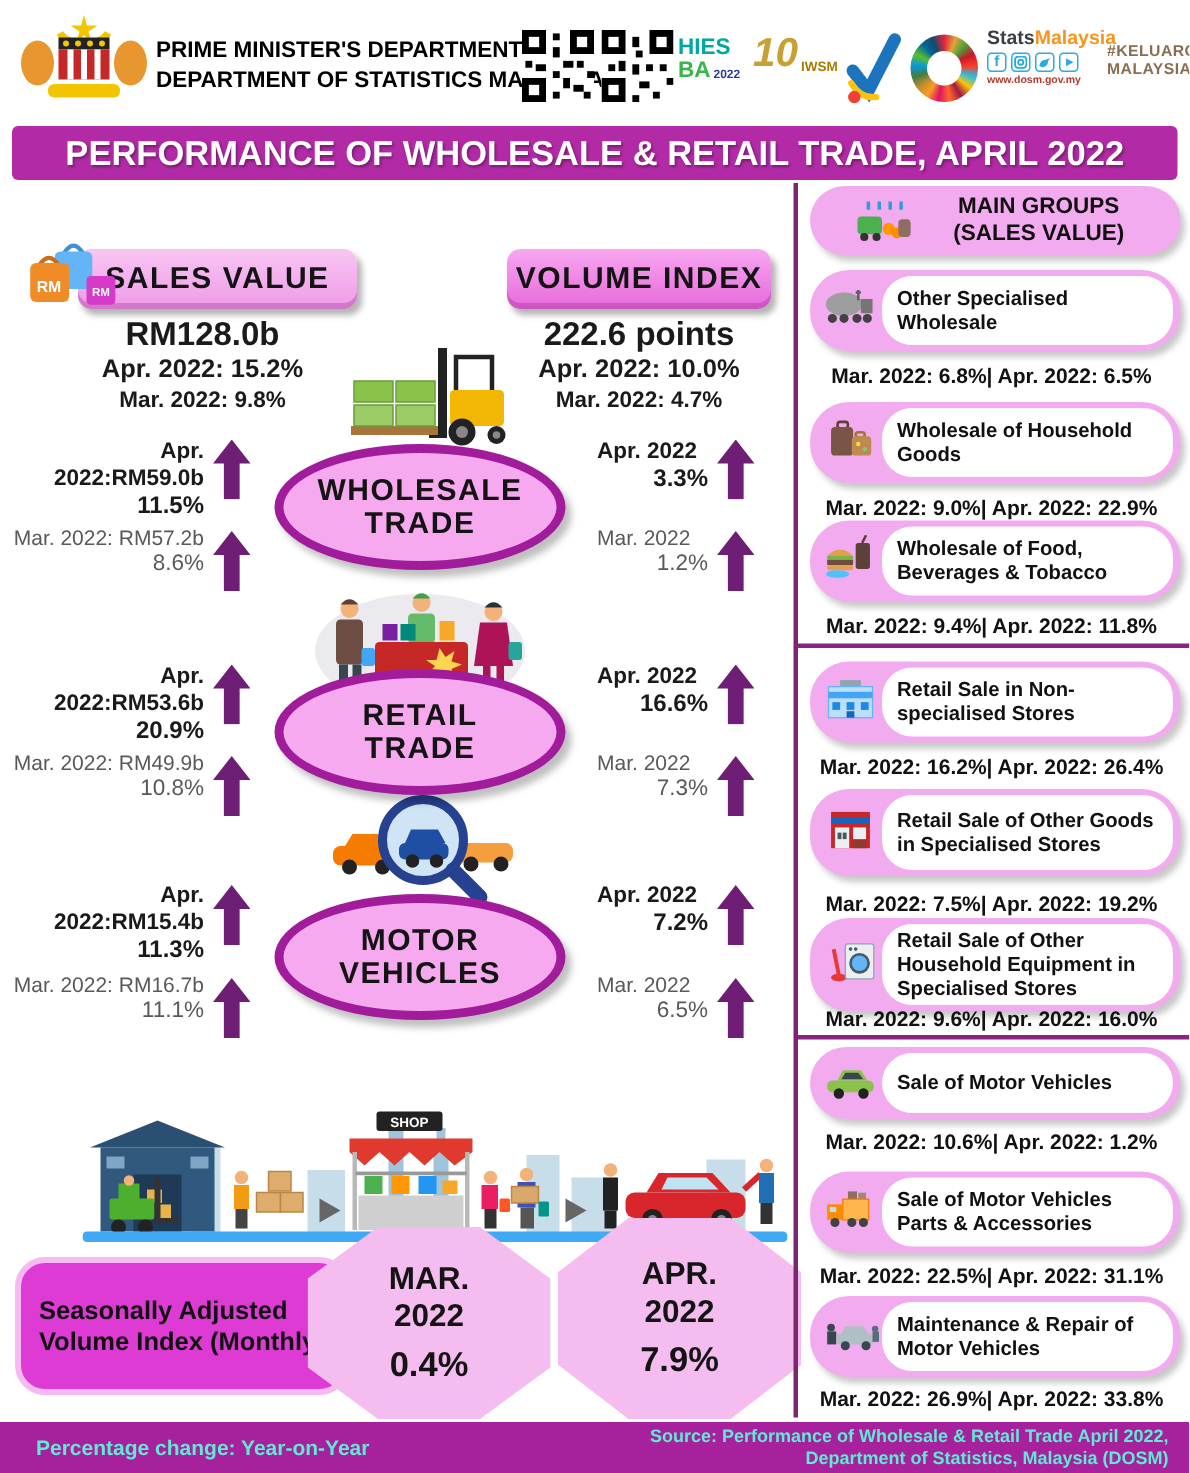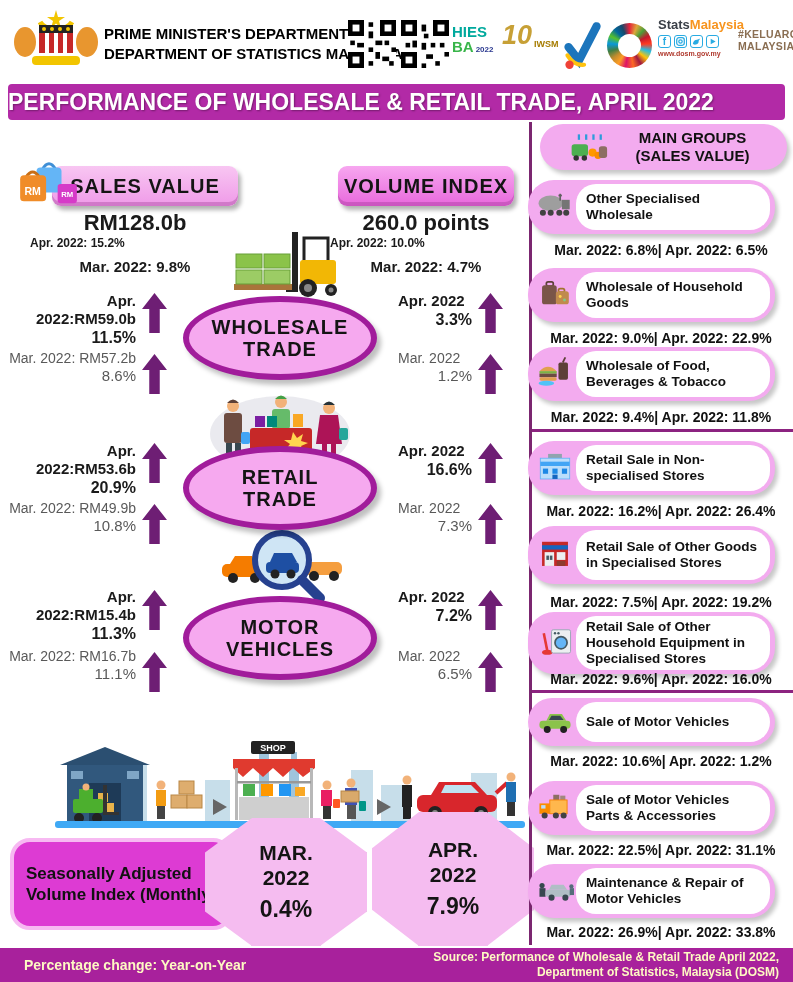--- a/index.html
+++ b/index.html
@@ -23,31 +23,31 @@
   .stats-b1{font-weight:bold;color:#3A3F47;}
   .stats-b2{color:#F7941E;font-weight:bold;}
   .socrow{display:flex;gap:3px;margin-top:3px;}
   .soc{width:13px;height:13px;border:1.5px solid #29ABE2;border-radius:3px;color:#29ABE2;
        display:flex;align-items:center;justify-content:center;font-size:10px;font-weight:bold;box-sizing:border-box;}
   .stats-url{font-size:7px;color:#B03A2E;margin-top:2px;font-weight:bold;}
   .keluarga{font-weight:800;font-size:10.5px;line-height:1.15;color:#8A6E52;letter-spacing:.3px;}
 
   
   .banner{position:absolute;left:8px;top:84px;width:777px;height:36px;background:#B22AA6;border-radius:4px;
-          display:flex;align-items:center;color:#fff;font-weight:bold;font-size:23px;
+          display:flex;align-items:center;justify-content:center;color:#fff;font-weight:bold;font-size:23px;
           text-shadow:1px 1px 2px rgba(0,0,0,.35);}
 
   
   .pill{position:absolute;height:40px;border-radius:9px;display:flex;align-items:center;justify-content:center;
         font-weight:bold;font-size:20px;letter-spacing:1px;color:#141414;
         box-shadow:3px 4px 4px rgba(0,0,0,.3), inset 0 -4px 0 rgba(140,40,130,.30);}
   .pill.sales{left:52px;top:166px;width:186px;background:linear-gradient(#F8C6F2,#EF9AE8);}
   .pill.volume{left:338px;top:166px;width:176px;background:linear-gradient(#F7A7F0,#E868DC);}
   .kpi-value{position:absolute;font-weight:bold;font-size:22px;text-align:center;}
-  .kpi-apr{position:absolute;font-weight:bold;font-size:12px;}
+  .kpi-apr{position:absolute;font-weight:bold;font-size:17px;text-align:center;}
   .kpi-mar{position:absolute;font-weight:bold;font-size:15px;text-align:center;}
 
   
   .ellipse{position:absolute;width:194px;height:84px;background:#F6A9EF;border:6px solid #A11C9B;border-radius:50%;
            box-sizing:border-box;display:flex;flex-direction:column;align-items:center;justify-content:center;
            box-shadow:4px 5px 5px rgba(0,0,0,.25);z-index:5;}
   .e-line{font-weight:bold;font-size:20px;letter-spacing:1px;line-height:1.1;color:#141414;}
   .stat{position:absolute;line-height:1.2;}
   .stat .s-label{font-size:15px;font-weight:bold;}
   .stat .s-value{font-size:16px;font-weight:bold;}
@@ -66,33 +66,33 @@
                 display:flex;align-items:center;padding:0 12px;font-weight:bold;font-size:17px;line-height:1.25;color:#111;}
   .octagon{position:absolute;background:#F5BCF0;box-shadow:3px 4px 4px rgba(0,0,0,.2);
            clip-path:polygon(29% 0%,71% 0%,100% 27%,100% 73%,71% 100%,29% 100%,0% 73%,0% 27%);
            display:flex;flex-direction:column;align-items:center;justify-content:center;}
   .oct-line{font-weight:bold;font-size:21px;line-height:1.15;color:#141414;}
   .oct-val{font-weight:bold;font-size:23px;margin-top:6px;color:#141414;}
 
   
   .vline{position:absolute;left:529px;top:122px;width:3px;height:823px;background:#7B2670;}
   .sdivider{position:absolute;left:532px;width:261px;height:3px;background:#8C2380;}
-  .sg-pill{position:absolute;left:528px;width:247px;background:#F3ABEF;border-radius:26px;
+  .sg-pill{position:absolute;left:540px;width:247px;background:#F3ABEF;border-radius:26px;
            box-shadow:3px 4px 4px rgba(0,0,0,.22);}
   .sg-pill::before{content:"";position:absolute;inset:4px 5px 4px 48px;background:#fff;border-radius:20px;}
   .sg-icon{position:absolute;left:8px;top:50%;transform:translateY(-50%);z-index:2;}
   .sg-label{position:absolute;inset:0 10px 0 58px;display:flex;flex-direction:column;justify-content:center;
             font-weight:bold;font-size:13.5px;line-height:1.18;color:#111;z-index:2;}
   .sg-stat{position:absolute;left:532px;width:258px;text-align:center;font-weight:bold;font-size:14px;color:#111;}
   .sg-head{position:absolute;left:540px;top:124px;width:247px;height:46px;background:#F3ABEF;border-radius:23px;
            box-shadow:3px 4px 4px rgba(0,0,0,.22);display:flex;align-items:center;}
   .sg-head-text{flex:1;text-align:center;font-weight:bold;font-size:15px;line-height:1.2;color:#111;padding-left:6px;}
 
   
-  .footer{position:absolute;left:0;top:948px;width:793px;height:34px;background:#A8219C;color:#fef9c3;
+  .footer{position:absolute;left:0;top:948px;width:793px;height:34px;background:#A8219C;color:#5eead4;
           display:flex;align-items:center;justify-content:space-between;box-sizing:border-box;padding:0 14px 0 24px;}
   .footer-left{font-weight:bold;font-size:14px;}
   .footer-right{font-weight:bold;font-size:12px;text-align:right;line-height:1.25;}
 </style>
 </head>
 <body>
 
 <div class="page">
 
   <div class="abs" style="left:12px;top:8px;">
@@ -239,21 +239,21 @@
   <div class="pill sales">
     <span>SALES VALUE</span>
   </div>
   <div class="kpi-value" style="left:30px;top:210px;width:210px;">RM128.0b</div>
   <div class="kpi-apr" style="left:30px;top:236px;width:210px;">Apr. 2022: 15.2%</div>
   <div class="kpi-mar" style="left:30px;top:258px;width:210px;">Mar. 2022: 9.8%</div>
 
   <div class="pill volume">
     <span>VOLUME INDEX</span>
   </div>
-  <div class="kpi-value" style="left:330px;top:210px;width:192px;">260.0 points</div>
+  <div class="kpi-value" style="left:330px;top:210px;width:192px;">222.6 points</div>
   <div class="kpi-apr" style="left:330px;top:236px;width:192px;">Apr. 2022: 10.0%</div>
   <div class="kpi-mar" style="left:330px;top:258px;width:192px;text-align:center;">Mar. 2022: 4.7%</div>
 
   <div class="abs" style="left:226px;top:222px;">
     <svg width="115" height="78" viewBox="0 0 115 78">
       <rect x="66" y="10" width="6" height="58" fill="#222"></rect>
       <rect x="60" y="66" width="12" height="4" fill="#222"></rect>
       <rect x="78" y="16" width="24" height="26" fill="none" stroke="#222" stroke-width="3"></rect>
       <rect x="74" y="38" width="36" height="24" rx="3" fill="#F2B705"></rect>
       <circle cx="82" cy="66" r="9" fill="#222"></circle>

